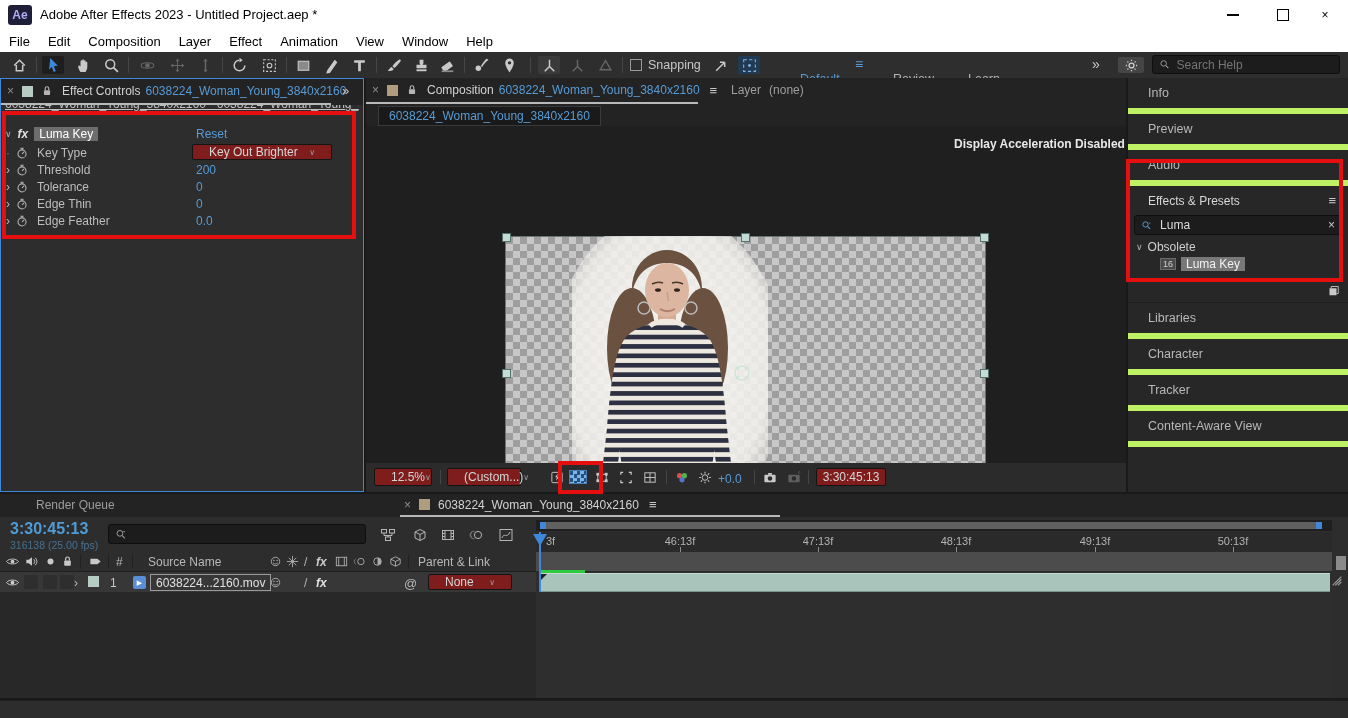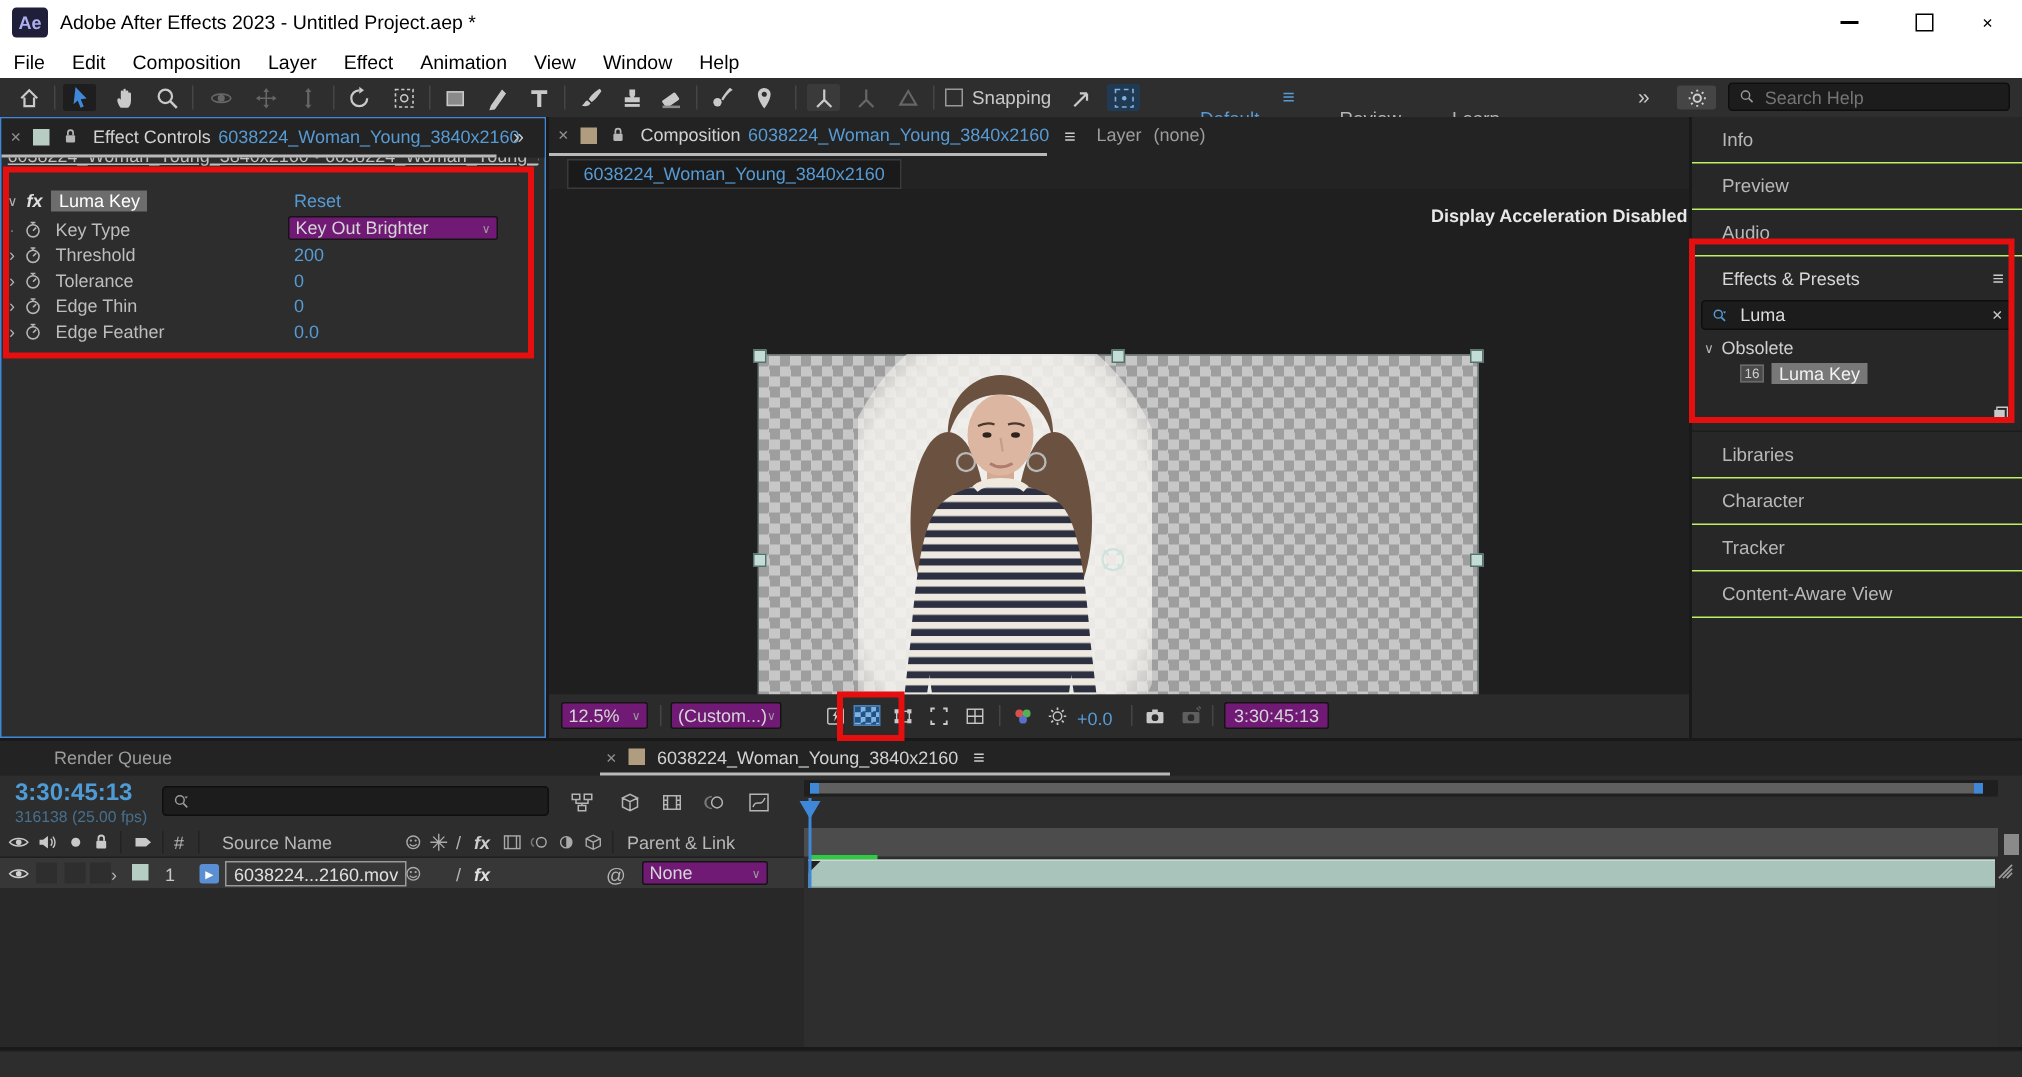--- a/index.html
+++ b/index.html
@@ -24,27 +24,27 @@
   
   .panel{background:#2d2d2d;}
   .tabstrip{background:#232323;}
   .chip{width:11px;height:11px;display:inline-block;}
   .bluetxt{color:#579bd5;}
   .graytxt{color:#9d9d9d;}
   .tabx{color:#8f8f8f;font-size:12px;}
   .underline{position:absolute;height:2px;background:#b9b9b9;bottom:0;}
   .ecrow{position:absolute;left:0;width:356px;height:17px;display:flex;align-items:center;}
   .eclabel{color:#bdbdbd;}
-  .dd{background:#701a75;border:1px solid #141414;border-radius:2px;color:#d5d5d5;
-      display:flex;align-items:center;justify-content:space-between;padding:0 4px;box-sizing:border-box;}
+  .dd{background:#7f1d1d;border:1px solid #141414;border-radius:2px;color:#d5d5d5;
+      display:flex;align-items:center;justify-content:space-between;padding:0 16px;box-sizing:border-box;}
   .checker{background-image:conic-gradient(#c7c7c7 25%,#9e9e9e 0 50%,#c7c7c7 0 75%,#9e9e9e 0);background-size:14px 14px;}
   .checker-blue{background-image:conic-gradient(#7db3e8 25%,#24527f 0 50%,#7db3e8 0 75%,#24527f 0);background-size:7px 7px;}
   .handle{position:absolute;width:9px;height:9px;background:#c3ddd6;border:1px solid #57726b;box-sizing:border-box;}
   .redbox{position:absolute;border:4px solid #e60f0f;box-sizing:border-box;pointer-events:none;}
-  .ph{height:30px;border-bottom:1px solid #bef264;display:flex;align-items:center;padding-left:20px;color:#b8b8b8;font-size:12.5px;}
+  .ph{height:30px;border-bottom:6px solid #bef264;display:flex;align-items:center;padding-left:20px;color:#b8b8b8;font-size:12.5px;}
   .searchbox{background:#1c1c1c;border:1px solid #0e0e0e;border-radius:3px;display:flex;align-items:center;box-sizing:border-box;}
   .searchbox input{background:transparent;border:0;outline:0;color:#dcdcdc;font-family:"Liberation Sans",sans-serif;font-size:12px;width:100%;}
   .tick{position:absolute;width:1px;height:5px;background:#8d8d8d;}
   .rlabel{position:absolute;transform:translateX(-50%);color:#b3b3b3;font-size:11px;}
   .colsep{position:absolute;width:1px;background:#222;}
   .glyph{font-size:12px;color:#b5b5b5;}
 </style>
 </head>
 <body>
 
@@ -567,20 +567,33 @@
           <rect x="2" y="2.5" width="12" height="11" stroke="#b5b5b5" fill="none"></rect>
           <path d="M4,11 C6,5 9,12 12,5" stroke="#b5b5b5" fill="none"></path>
         </svg>
       </span>
 
     <div class="a" style="left:536px;top:26px;width:796px;height:11px;background:#1f1f1f;">
       <div class="a" style="left:4px;top:2px;width:782px;height:7px;background:#606060;"></div>
       <div class="a" style="left:4px;top:2px;width:6px;height:7px;background:#3f87d8;"></div>
       <div class="a" style="left:780px;top:2px;width:6px;height:7px;background:#3f87d8;"></div>
     </div>
+    <div class="a" style="left:536px;top:38px;width:796px;height:20px;background:#2a2a2a;">
+      <span class="rlabel" style="left:10px;top:3px;transform:none;">3f</span>
+      <span class="rlabel" style="left:144px;top:3px;">46:13f</span>
+      <span class="rlabel" style="left:282px;top:3px;">47:13f</span>
+      <span class="rlabel" style="left:420px;top:3px;">48:13f</span>
+      <span class="rlabel" style="left:559px;top:3px;">49:13f</span>
+      <span class="rlabel" style="left:697px;top:3px;">50:13f</span>
+      <span class="tick" style="left:144px;top:15px;"></span>
+        <span class="tick" style="left:282px;top:15px;"></span>
+        <span class="tick" style="left:420px;top:15px;"></span>
+        <span class="tick" style="left:559px;top:15px;"></span>
+        <span class="tick" style="left:697px;top:15px;"></span>
+    </div>
     <div class="a" style="left:536px;top:58px;width:796px;height:19px;background:#4c4c4c;"></div>
     <div class="a" style="left:540px;top:76px;width:45px;height:3px;background:#2ecc40;"></div>
     <div class="a" style="left:539px;top:79px;width:791px;height:19px;background:#a9c4ba;border-top:1px solid #c9d8d2;border-bottom:1px solid #7d958d;box-sizing:border-box;">
       <div style="width:0;height:0;border-top:8px solid #222;border-right:8px solid transparent;"></div>
     </div>
 
     <div class="a" style="left:539px;top:38px;width:2px;height:165px;background:#3f87d8;"></div>
     <div class="a" style="left:533px;top:40px;width:0;height:0;border-left:7px solid transparent;border-right:7px solid transparent;border-top:12px solid #3f87d8;"></div>
 
     <div class="a" style="left:1336px;top:62px;width:10px;height:14px;background:#8a8a8a;"></div>

